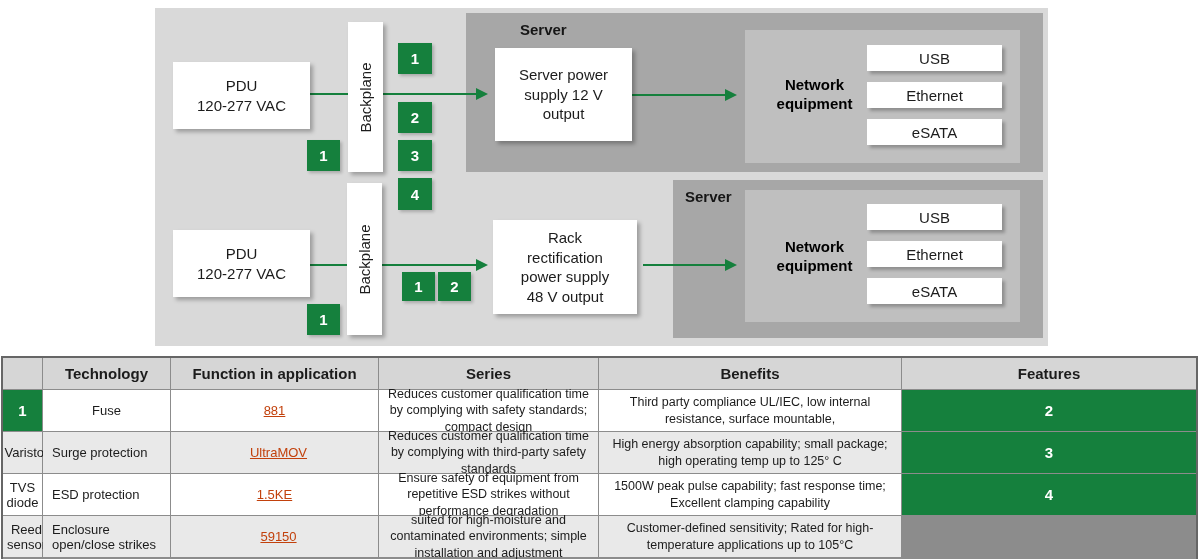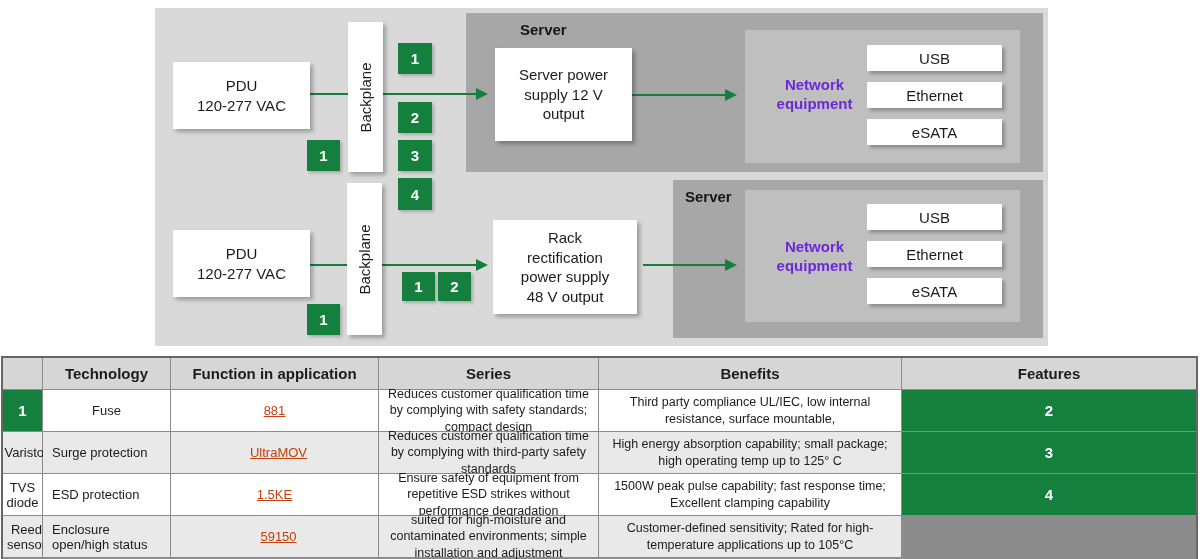--- a/index.html
+++ b/index.html
@@ -10,21 +10,21 @@
   }
   
   .diagram { position:absolute; left:155px; top:8px; width:893px; height:338px; background:#d9d9d9; }
   .abs { position:absolute; }
   .flexc { display:flex; align-items:center; justify-content:center; text-align:center; }
   .pre { white-space:pre-line; }
   .white-box { background:#fff; box-shadow:3px 3px 4px rgba(0,0,0,0.28); font-size:15px; line-height:1.3; }
   .server-box { background:#a7a7a7; }
   .server-label { font-weight:bold; font-size:15px; color:#151515; }
   .ne-box { background:#bfbfbf; }
-  .ne-label { font-weight:bold; font-size:15px; line-height:1.25; color:#6d28d9; }
+  .ne-label { font-weight:bold; font-size:15px; line-height:1.25; color:#000000; }
   .port { left:712px; width:135px; height:26px; background:#fff; box-shadow:3px 3px 3px rgba(0,0,0,0.25); font-size:15px; }
   .sq { background:#15803d; color:#fff; font-weight:bold; font-size:15px; box-shadow:2px 2px 3px rgba(0,0,0,0.22); }
   .bp { width:35px; background:#fff; box-shadow:3px 3px 4px rgba(0,0,0,0.28); }
   .bp span { transform:rotate(-90deg); font-size:15px; white-space:nowrap; }
   .hline { position:absolute; height:2px; background:#15803d; }
   .ahead { position:absolute; width:0; height:0; border-left:12px solid #15803d;
            border-top:6px solid transparent; border-bottom:6px solid transparent; }
   .z1 { z-index:1; } .z2 { z-index:2; } .z3 { z-index:3; }
   
   .ltable {
@@ -141,21 +141,21 @@
     <div class="cell c-tech">TVS diode</div>
     <div class="cell c-func">ESD protection</div>
     <div class="cell c-series">
         <a href="#">1.5KE</a>
       </div>
     <div class="cell c-long">Ensure safety of equipment from repetitive ESD strikes without performance degradation</div>
     <div class="cell c-long">1500W peak pulse capability; fast response time; Excellent clamping capability</div>
 
     <div class="cell c-num">4</div>
     <div class="cell alt c-tech">Reed sensor</div>
-    <div class="cell alt c-func">Enclosure open/high status</div>
+    <div class="cell alt c-func">Enclosure open/close strikes</div>
     <div class="cell alt c-series">
         <a href="#">59150</a>
       </div>
     <div class="cell alt c-long">suited for high-moisture and contaminated environments; simple installation and adjustment</div>
     <div class="cell alt c-long">Customer-defined sensitivity; Rated for high-temperature applications up to 105°C</div>
   </div>
 
 </div>
 
 </body></html>

